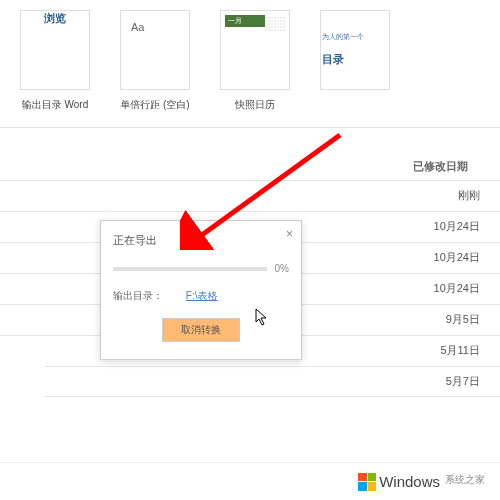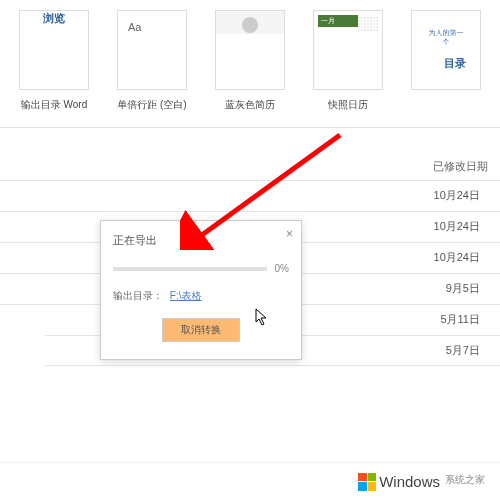--- a/index.html
+++ b/index.html
@@ -10,38 +10,38 @@
     .thumb { width: 70px; height: 80px; border: 1px solid #ddd; background: #fff; display: flex; align-items: flex-start; justify-content: center; position: relative; overflow: hidden; }
     .thumb-welcome { color: #2a6099; font-size: 11px; font-weight: bold; }
     .thumb-blank { padding: 8px; }
     .thumb-blank::before { content: "Aa"; position: absolute; top: 10px; left: 10px; font-size: 11px; color: #666; }
     .thumb-resume { background: linear-gradient(to bottom, #f5f5f5 30%, #fff 30%); }
     .thumb-resume::after { content: ""; position: absolute; top: 6px; left: 50%; transform: translateX(-50%); width: 16px; height: 16px; border-radius: 50%; background: #ccc; }
     .thumb-calendar { padding: 4px; }
     .cal-header { height: 12px; background: #4a7a3a; width: 100%; font-size: 7px; color: #fff; padding: 1px 3px; }
     .cal-grid { flex: 1; display: grid; grid-template-columns: repeat(7, 1fr); grid-template-rows: repeat(5, 1fr); gap: 1px; width: 100%; margin-top: 2px; }
     .cal-cell { border: 0.5px solid #eee; }
-    .thumb-toc { padding: 14px; display: flex; flex-direction: column; align-items: flex-end; }
+    .thumb-toc { padding: 1px; display: flex; flex-direction: column; align-items: flex-start; }
     .toc-circle { color: #3a6aa8; font-size: 7px; text-align: center; line-height: 1.2; }
     .toc-word { color: #2a6099; font-size: 11px; font-weight: bold; margin-top: 10px; }
     .template-label { font-size: 10px; color: #444; margin-top: 8px; text-align: center; white-space: nowrap; }
     
     .file-list { margin-top: 25px; }
-    .list-header { text-align: right; padding: 6px 12px; font-size: 11px; color: #666; }
+    .list-header { text-align: right; padding: 6px 32px; font-size: 11px; color: #666; font-weight: bold; }
     .list-row { border-top: 1px solid #e5e5e5; padding: 7px 20px; text-align: right; font-size: 11px; color: #555; height: 31px; }
     .list-row:last-child { border-bottom: 1px solid #e5e5e5; margin-left: 45px; }
     
     .dialog { position: absolute; top: 220px; left: 100px; width: 202px; background: #fff; border: 1px solid #ccc; box-shadow: 0 2px 8px rgba(0,0,0,0.15); padding: 12px; }
     .dialog-title { font-size: 11px; color: #555; }
     .dialog-close { position: absolute; top: 6px; right: 8px; font-size: 12px; color: #888; cursor: pointer; }
     .progress-row { display: flex; align-items: center; margin-top: 15px; }
     .progress-bar { flex: 1; height: 4px; background: #e0e0e0; position: relative; }
     .progress-pct { margin-left: 8px; font-size: 10px; color: #888; }
     .output-row { margin-top: 15px; font-size: 10px; color: #666; }
-    .output-link { color: #4a7fc4; text-decoration: underline; cursor: pointer; margin-left: 4px; }
+    .output-link { color: #4a7fc4; text-decoration: underline; cursor: pointer; margin-left: 20px; }
     .dialog-btn { display: block; margin: 15px auto 5px; padding: 4px 18px; border: 1px solid #ccc; background: #fdba74; font-size: 10px; color: #555; cursor: pointer; }
     
     .cursor { position: absolute; top: 308px; left: 255px; font-size: 14px; pointer-events: none; }
     
     .arrow { position: absolute; top: 130px; left: 180px; pointer-events: none; }
     
     .watermark { position: absolute; bottom: 0; left: 0; right: 0; height: 38px; background: #fff; display: flex; align-items: center; justify-content: flex-end; padding-right: 15px; border-top: 1px solid #eee; }
     .watermark-logo { display: flex; gap: 3px; }
     .win-logo { display: grid; grid-template-columns: 1fr 1fr; grid-template-rows: 1fr 1fr; gap: 1px; width: 18px; height: 18px; }
     .win-logo span:nth-child(1) { background: #f25022; }
@@ -57,24 +57,20 @@
 <div class="templates">
   <div class="template">
     <div class="thumb">
       <span class="thumb-welcome">浏览</span>
     </div>
     <div class="template-label">输出目录 Word</div>
   </div>
   <div class="template">
     <div class="thumb thumb-blank"></div>
     <div class="template-label">单倍行距 (空白)</div>
-  </div>
-  <div class="template">
-    <div class="thumb thumb-resume"></div>
-    <div class="template-label">蓝灰色简历</div>
   </div>
   <div class="template">
     <div class="thumb thumb-calendar">
       <div class="cal-header">一月</div>
       <div class="cal-grid">
         <div class="cal-cell"></div>
           <div class="cal-cell"></div>
           <div class="cal-cell"></div>
           <div class="cal-cell"></div>
           <div class="cal-cell"></div>
@@ -115,20 +111,21 @@
   <div class="template">
     <div class="thumb thumb-toc">
       <span class="toc-circle">为人的第一个</span>
       <span class="toc-word">目录</span>
     </div>
   </div>
 </div>
 
 <div class="file-list">
   <div class="list-header">已修改日期</div>
+  <div class="list-row">刚刚</div>
   <div class="list-row">10月24日</div>
   <div class="list-row">10月24日</div>
   <div class="list-row">10月24日</div>
   <div class="list-row">9月5日</div>
   <div class="list-row">5月11日</div>
   <div class="list-row">5月7日</div>
 </div>
 
 <div class="dialog">
   <div class="dialog-title">正在导出</div>

